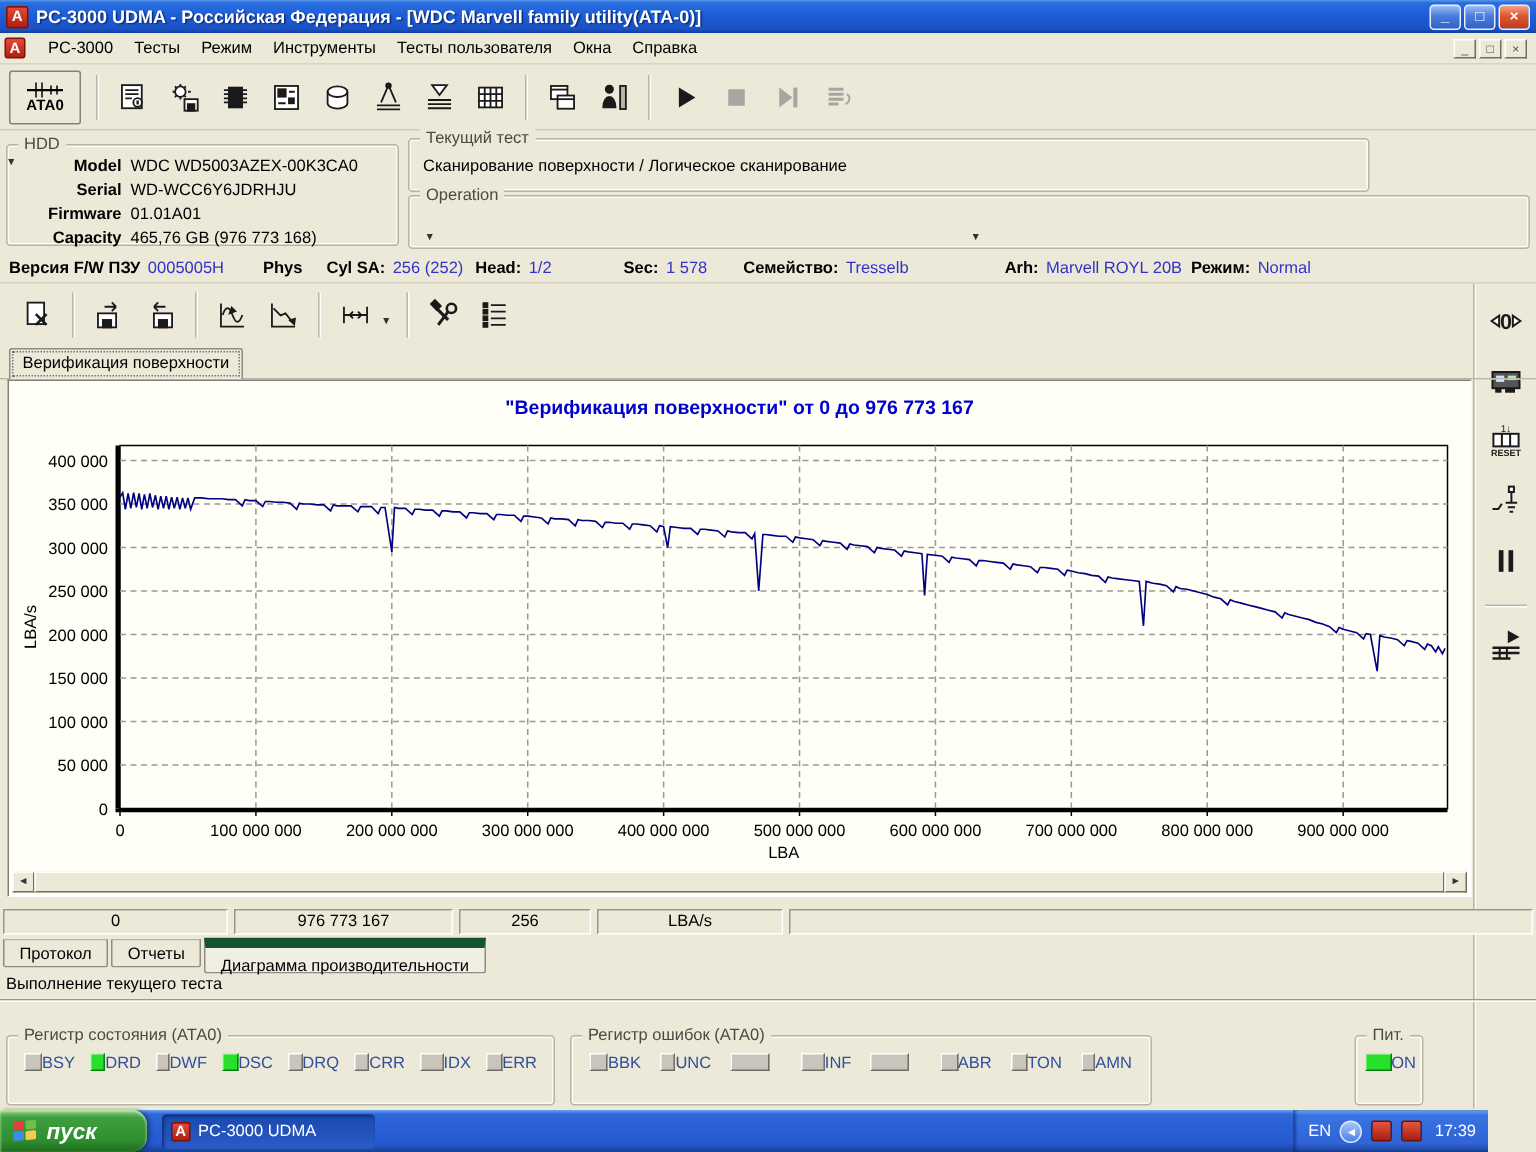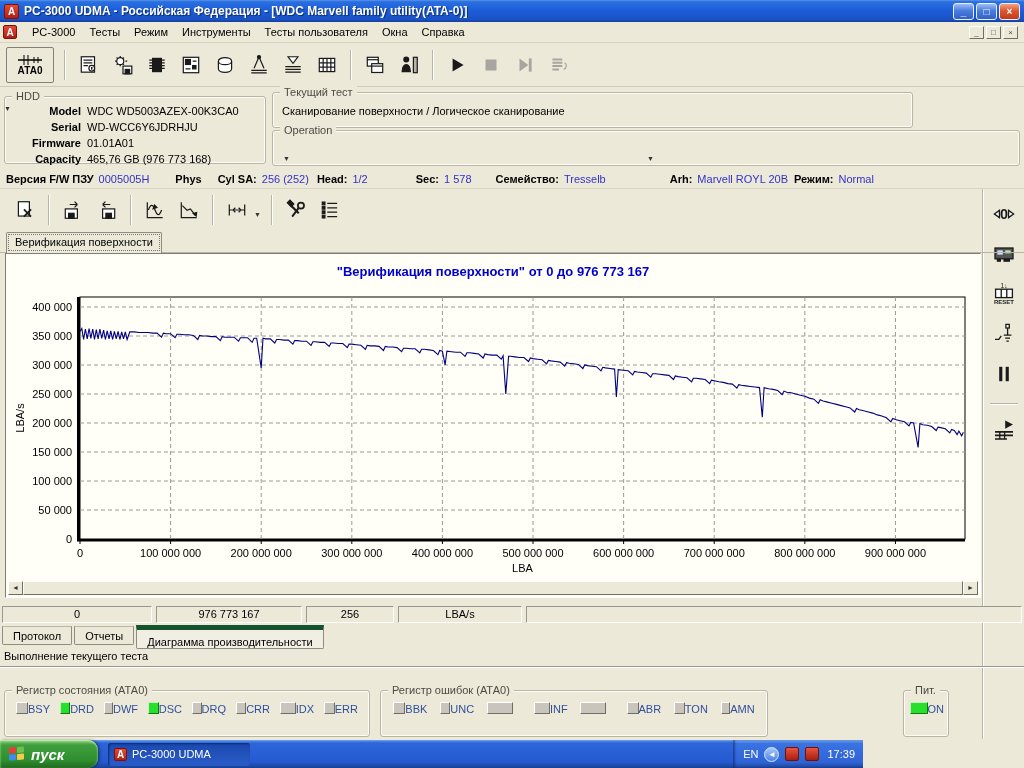--- a/index.html
+++ b/index.html
@@ -83,37 +83,37 @@
 
   
   #results-bar { position:absolute; left:0px; top:604px; width:1024px; height:20px; display:flex; align-items:center; gap:4px; padding:0 2px; }
   .res-cell { height:17px; line-height:15px; text-align:center; background:#ece9d8;
     border:1px solid; border-color:#9a988c #fff #fff #9a988c; }
 
   
   #bottom-tabs { position:absolute; left:2px; top:626px; height:26px; display:flex; align-items:flex-start; }
   .btab { padding:3px 10px 2px; border:1px solid #8f8d83; border-top:1px solid #b9b5a6; background:#ece9d8;
     border-radius:0 0 2px 2px; margin-right:2px; height:19px; }
-  .btab.active { height:24px; padding-top:6px; font-size:11px; background:#f1efe4; border-top:5px solid #14532d; margin-top:-1px; }
+  .btab.active { height:24px; padding-top:6px; font-size:11px; background:#f1efe4; border-top:7px solid #14532d; margin-top:-1px; }
 
   #test-status-label { position:absolute; left:4px; top:650px; }
   #test-divider { position:absolute; left:0; top:666px; width:1024px; height:2px; border-top:1px solid #9a988c; border-bottom:1px solid #fff; }
 
   
   #status-reg-group { left:4px; top:690px; width:366px; height:47px; }
   #error-reg-group { left:380px; top:690px; width:388px; height:47px; }
   #power-group { left:903px; top:690px; width:46px; height:47px; }
   .led-row { display:flex; justify-content:space-around; padding:9px 6px 0; }
   .led-item { display:flex; flex-direction:row; align-items:center; width:34px; }
   .led { width:26px; height:12px; background:#c9c5bc; border:1px solid; border-color:#fff #6f6d64 #6f6d64 #fff; }
   .led.on { background:#28df2b; border-color:#bdf5bd #0c7a0e #0c7a0e #bdf5bd; }
   .led-label { margin-top:3px; color:#2f4f9e; }
 
   
-  #taskbar { position:absolute; left:0; top:740px; width:863px; height:28px;
+  #taskbar { position:absolute; left:0; top:740px; width:992px; height:28px;
     background:linear-gradient(180deg,#6ba2ef 0%,#2e66da 10%,#2559cf 80%,#17418f 100%); display:flex; align-items:center; }
   #start-btn { width:98px; height:28px; border-radius:0 10px 10px 0;
     background:linear-gradient(180deg,#8fd07f 0%,#3f9e3d 18%,#2f8f2f 72%,#1f6a1f 100%);
     box-shadow:inset 0 1px 2px #c8f0b0, 2px 0 3px rgba(0,0,0,.35);
     color:#fff; font-weight:bold; font-style:italic; font-size:15px; display:flex; align-items:center; gap:6px; padding-left:9px; }
   .winflag { width:16px; height:14px; display:grid; grid-template-columns:7px 7px; grid-template-rows:6px 6px; gap:1px; transform:skewY(-4deg); }
   .winflag i { border-radius:1px; }
   #task-btn { margin-left:10px; width:142px; height:23px; border-radius:3px;
     background:linear-gradient(180deg,#1b48ad,#2a5cc8); box-shadow:inset 1px 1px 2px #0c2a6e;
     color:#fff; display:flex; align-items:center; gap:5px; padding-left:6px; }

